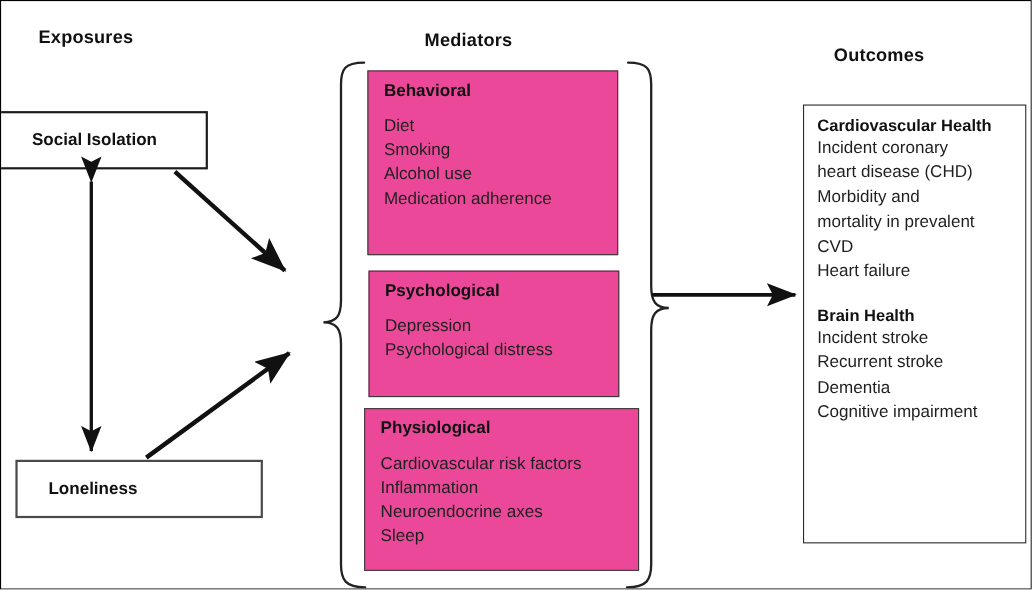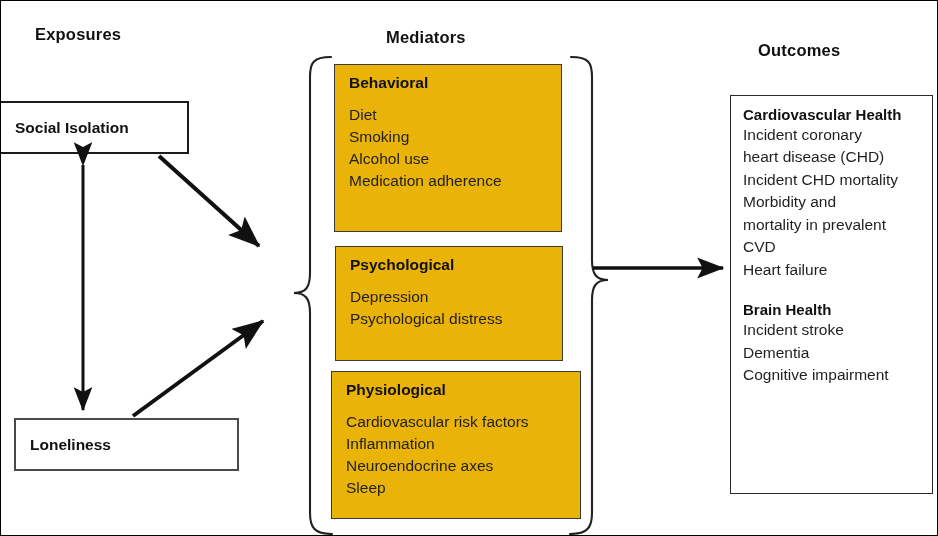--- a/index.html
+++ b/index.html
@@ -37,38 +37,38 @@
     border: 2px solid #3a3a3a;
   }
   .exposure-box {
     display: flex;
     align-items: center;
   }
   .exposure-label {
     font-weight: bold;
     font-size: 15.5px;
     color: #111111;
-    padding-left: 14px;
+    padding-left: 28px;
     white-space: nowrap;
   }
 
   #box-social-isolation {
     left: -2px; top: 100px; width: 190px; height: 53px;
     border-color: #1c1c1c;
   }
   #box-loneliness {
     left: 13px; top: 417px; width: 225px; height: 53px;
     border-color: #4a4a4a;
   }
 
   
   .mediator-box {
     position: absolute;
     box-sizing: border-box;
-    background: #eab308;
+    background: #ec4899;
     border: 1.6px solid #3a3a3a;
     padding: 9px 0 8px 14px;
   }
   #box-behavioral   { left: 333px; top: 63px;  width: 228px; height: 168px; }
   #box-psychological{ left: 334px; top: 245px; width: 228px; height: 115px; }
   #box-physiological{ left: 330px; top: 370px; width: 250px; height: 148px; }
 
   .med-title {
     font-weight: bold;
     font-size: 15.5px;
@@ -151,29 +151,29 @@
     <div class="med-item">Inflammation</div>
     <div class="med-item">Neuroendocrine axes</div>
     <div class="med-item">Sleep</div>
   </div>
 
   <div id="box-outcomes">
     <div class="out-title">Cardiovascular Health</div>
     <div class="out-list">
       <div class="out-item">Incident coronary</div>
       <div class="out-item">heart disease (CHD)</div>
-      <div class="out-item">Incident CHD mortality</div>
       <div class="out-item">Morbidity and</div>
       <div class="out-item">mortality in prevalent</div>
       <div class="out-item">CVD</div>
       <div class="out-item">Heart failure</div>
     </div>
     <div class="out-title second">Brain Health</div>
     <div class="out-list">
       <div class="out-item">Incident stroke</div>
+      <div class="out-item">Recurrent stroke</div>
       <div class="out-item">Dementia</div>
       <div class="out-item">Cognitive impairment</div>
     </div>
   </div>
 
   <svg id="overlay" viewBox="0 0 938 536">
     <defs>
       <marker id="ah" markerWidth="9" markerHeight="9" refX="7.6" refY="3.1" orient="auto" markerUnits="strokeWidth">
         <path d="M0,0 L8,3.1 L0,6.2 L1.6,3.1 Z" fill="#111111"></path>
       </marker>

